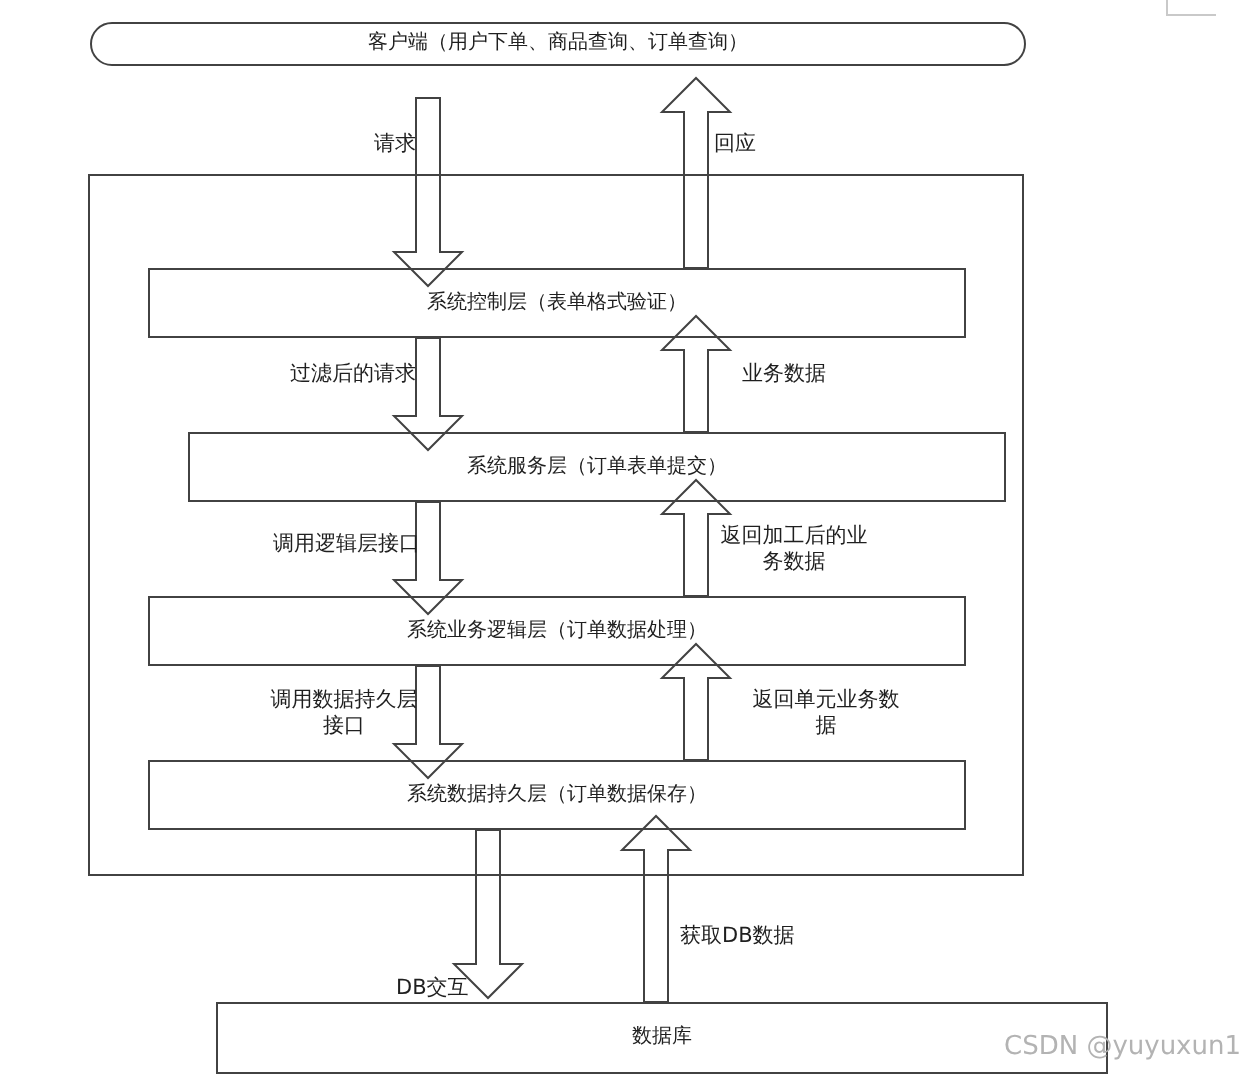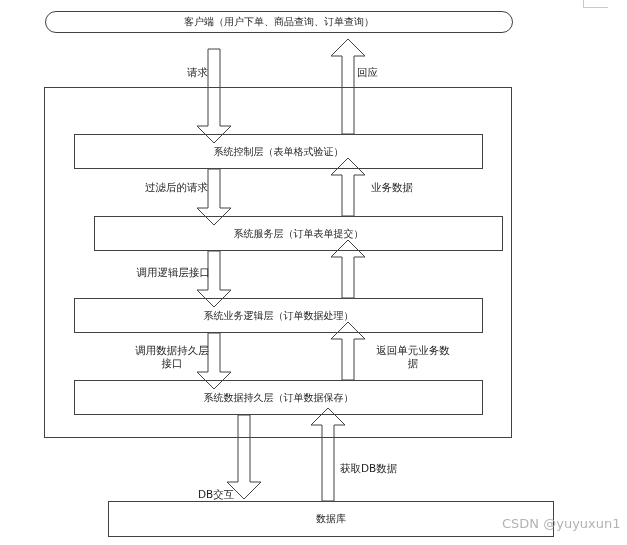--- a/index.html
+++ b/index.html
@@ -70,20 +70,22 @@
   <div class="lbl right" style="left:168px;top:66px;width:40px;">请求</div>
 
   <div class="lbl" style="left:357px;top:66px;">回应</div>
 
   <div class="lbl right" style="left:136px;top:181px;width:72px;">过滤后的请求</div>
 
   <div class="lbl" style="left:358px;top:181px;margin-left:13px;">业务数据</div>
 
   <div class="lbl right" style="left:134px;top:266px;width:76px;">调用逻辑层接口</div>
 
+  <div class="lbl center" style="left:358px;top:262px;width:78px;">返回加工后的业
+务数据</div>
 
   <div class="lbl center" style="left:133px;top:344px;width:78px;">调用数据持久层
 接口</div>
 
   <div class="lbl center" style="left:355px;top:344px;width:74px;padding-left:21px;">返回单元业务数
 据</div>
 
   <div class="lbl" style="left:198px;top:448px;margin-top:40px;">DB交互</div>
 
   <div class="lbl" style="left:340px;top:462px;">获取DB数据</div>

